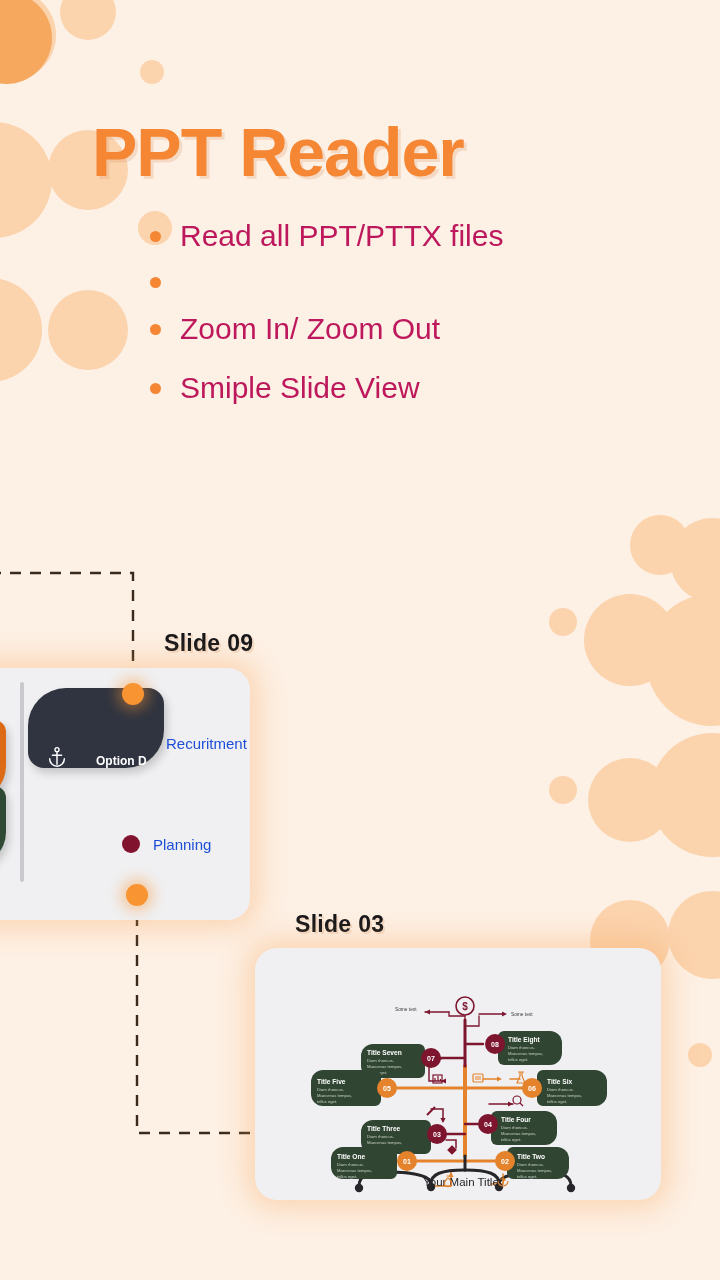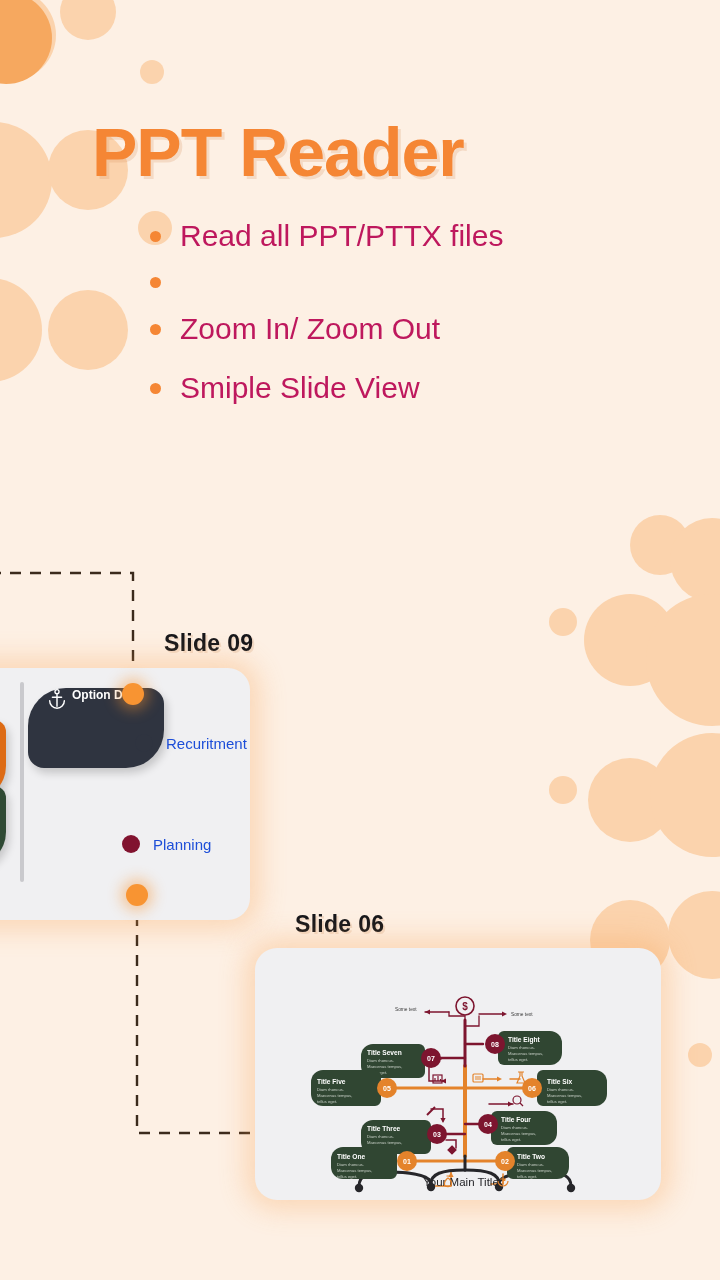--- a/index.html
+++ b/index.html
@@ -57,21 +57,21 @@
     box-shadow:0 0 26px 10px rgba(248,160,80,.30);
     overflow:hidden;
   }
   #slide03-card{ left:-90px; top:668px; width:340px; height:252px; }
   #slide04-card{ left:255px; top:948px; width:406px; height:252px; }
 
   
   .leaf{
     position:absolute; width:136px; height:80px;
     border-radius:38px 16px 38px 16px;
-    display:flex; align-items:flex-start; gap:4px; padding-left:18px;
+    display:flex; align-items:flex-end; gap:28px; padding-left:18px;
     color:#fff; font-size:12px; font-weight:bold;
     box-shadow:3px 5px 9px rgba(0,0,0,.18);
   }
   .leaf .leaf-ico{ width:22px; height:22px; flex:none; }
   #leaf-d{ left:118px; top:20px;  background:#2f3440; }
   #leaf-b{ left:118px; top:86px;  background:#81132f; }
   #leaf-a{ left:-8px;  top:52px;  background:#dd6b15; width:104px; border-radius:34px 12px 34px 12px;}
   #leaf-c{ left:-8px;  top:118px; background:#2f4a34; width:104px; border-radius:34px 12px 34px 12px;}
   #leaf-spine{
     position:absolute; left:110px; top:14px; width:4px; height:200px;
@@ -176,21 +176,21 @@
     <div class="legend-row" id="legend-planning">
       <span class="legend-dot" style="background:#81132f;"></span>
       <span>Planning</span>
     </div>
   </div>
 
   <div class="dot-node" style="left:122px; top:683px;"></div>
   <div class="dot-node" style="left:126px; top:884px;"></div>
   <div class="dot-node" style="left:273px; top:1122px;"></div>
 
-  <div class="slide-label" style="left:295px; top:911px;">Slide 06</div>
+  <div class="slide-label" style="left:295px; top:911px;">Slide 03</div>
 
   <div class="slide-card" id="slide04-card">
     <svg id="tree-svg" width="406" height="252" viewBox="0 0 406 252">
 
       <g fill="none" stroke-linecap="round">
 
         <path d="M210 208 V118" stroke="#e4832b" stroke-width="4"></path>
         <path d="M210 118 V72" stroke="#7d152f" stroke-width="3"></path>
 
         <path d="M210 96 h18" stroke="#7d152f" stroke-width="2.4"></path>

